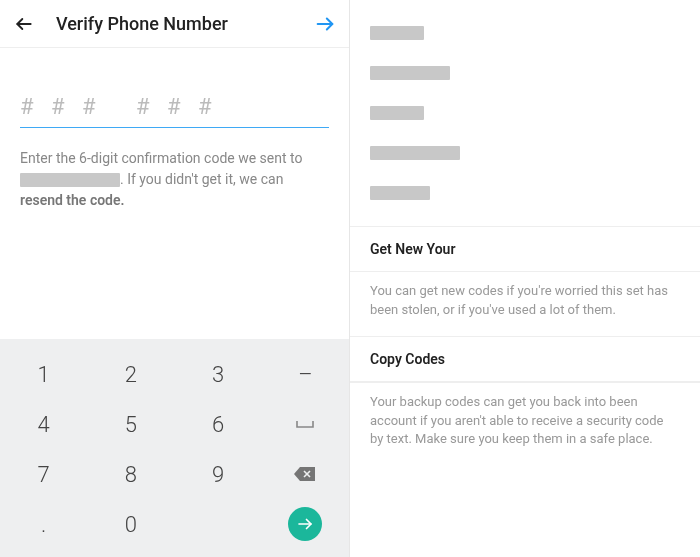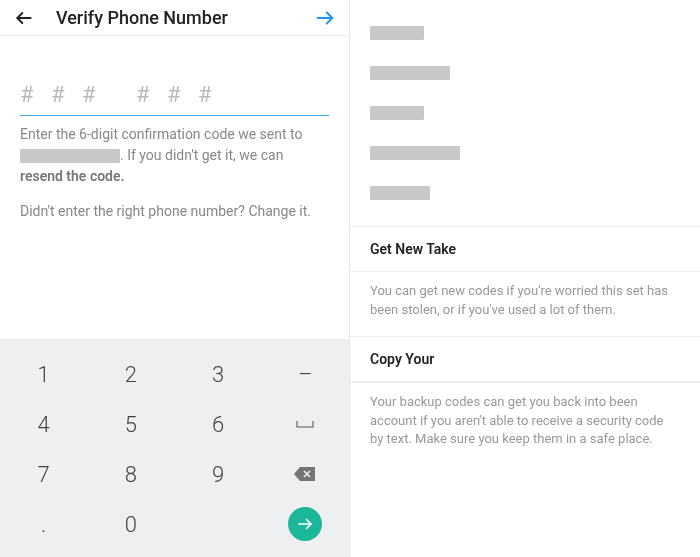--- a/index.html
+++ b/index.html
@@ -1,26 +1,26 @@
 <!DOCTYPE html>
 <html><head>
   <meta charset="utf-8">
   <style>
     * { margin: 0; padding: 0; box-sizing: border-box; }
     body { font-family: -apple-system, Roboto, "Helvetica Neue", sans-serif; background: #fff; width: 700px; height: 557px; display: flex; position: relative; }
     .pane { width: 350px; height: 557px; position: relative; background: #fff; }
     .pane-left { border-right: 1px solid #e6e6e6; }
-    .header { height: 36px; display: flex; align-items: center; padding: 0 12px; border-bottom: 1px solid #eee; background: #fff; }
+    .header { height: 48px; display: flex; align-items: center; padding: 0 12px; border-bottom: 1px solid #eee; background: #fff; }
     .header .back { width: 24px; height: 24px; display: flex; align-items: center; justify-content: center; cursor: pointer; }
     .header .title { font-size: 18px; font-weight: 500; color: #222; margin-left: 20px; flex: 1; }
     .header .next { width: 24px; height: 24px; display: flex; align-items: center; justify-content: center; cursor: pointer; }
     .content { padding: 16px 20px; }
     .code-input { width: 100%; border: none; border-bottom: 1.5px solid #3fa9f5; font-size: 22px; letter-spacing: 6px; color: #bbb; padding: 30px 0 8px 0; outline: none; background: transparent; font-family: inherit; }
     .code-input::placeholder { color: #bbb; letter-spacing: 6px; }
-    .help-text { font-size: 14px; color: #888; margin-top: 8px; line-height: 1.5; }
+    .help-text { font-size: 14px; color: #888; margin-top: 20px; line-height: 1.5; }
     .help-text .bold { font-weight: 600; color: #777; }
     .redacted { display: inline-block; background: #c8c8c8; height: 14px; width: 100px; vertical-align: middle; border-radius: 1px; }
     .help-text2 { font-size: 14px; color: #888; margin-top: 14px; line-height: 1.5; }
 
     
     .keypad { position: absolute; bottom: 0; left: 0; right: 0; background: #eeeff0; padding: 10px 0 8px 0; }
     .keypad-row { display: flex; height: 50px; }
     .key { flex: 1; display: flex; align-items: center; justify-content: center; font-size: 22px; color: #444; cursor: pointer; font-weight: 300; }
     .key-icon svg { display: block; }
     .enter-btn { width: 34px; height: 34px; border-radius: 50%; background: #1bb79b; display: flex; align-items: center; justify-content: center; }
@@ -58,23 +58,20 @@
           <line x1="4" y1="12" x2="20" y2="12"></line>
           <polyline points="14 6 20 12 14 18"></polyline>
         </svg>
     </div>
   </div>
 
   <div class="content">
     <input class="code-input" placeholder="# # #   # # #" style="">
     <p class="help-text">
       <span>Enter the 6-digit confirmation code we sent to </span><span class="redacted"></span><span>. If you didn't get it, we can </span><span class="bold">resend the code.</span>
-    </p>
-    <p class="help-text2">
-      <span>Didn't enter the right phone number? </span><span class="bold">Change it.</span>
     </p>
   </div>
 
   <div class="keypad">
     <div class="keypad-row">
       <div class="key">1</div>
       <div class="key">2</div>
       <div class="key">3</div>
       <div class="key">–</div>
     </div>
@@ -120,21 +117,21 @@
 
   <div class="codes-list">
     <div class="code-bar w1"></div>
     <div class="code-bar w2"></div>
     <div class="code-bar w3"></div>
     <div class="code-bar w4"></div>
     <div class="code-bar w5"></div>
   </div>
 
   <div class="section-divider"></div>
-  <div class="section-item">Get New Take</div>
+  <div class="section-item">Get New Your</div>
   <div class="section-divider"></div>
   <div class="section-desc">You can get new codes if you're worried this set has been stolen, or if you've used a lot of them.</div>
   <div class="section-divider"></div>
-  <div class="section-item">Copy Your</div>
+  <div class="section-item">Copy Codes</div>
   <div class="section-divider"></div>
   <div class="section-divider"></div>
   <div class="section-desc">Your backup codes can get you back into been account if you aren't able to receive a security code by text. Make sure you keep them in a safe place.</div>
 </div>
 
 </body></html>

